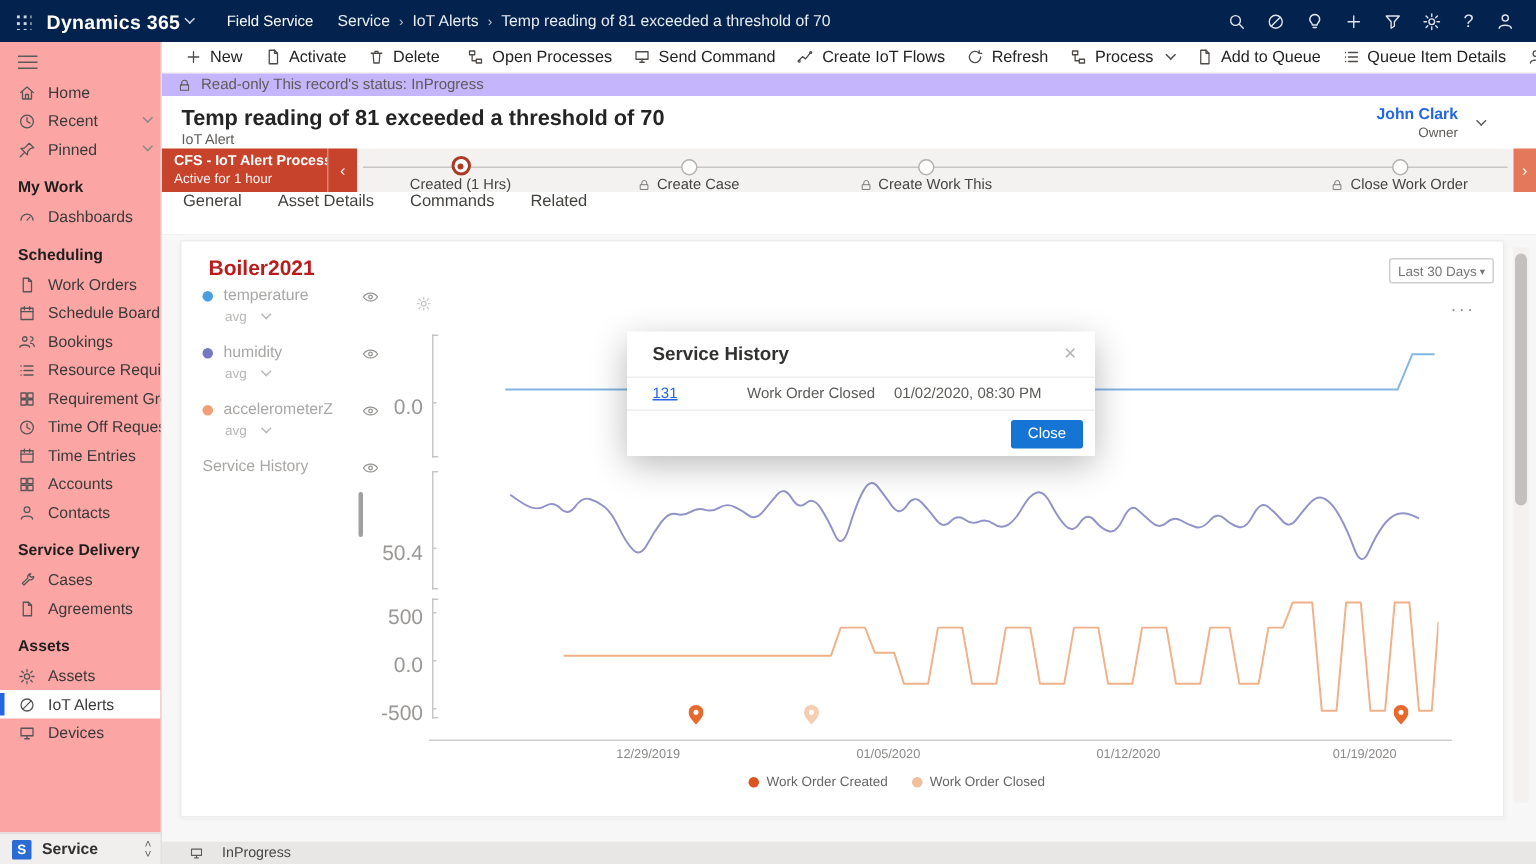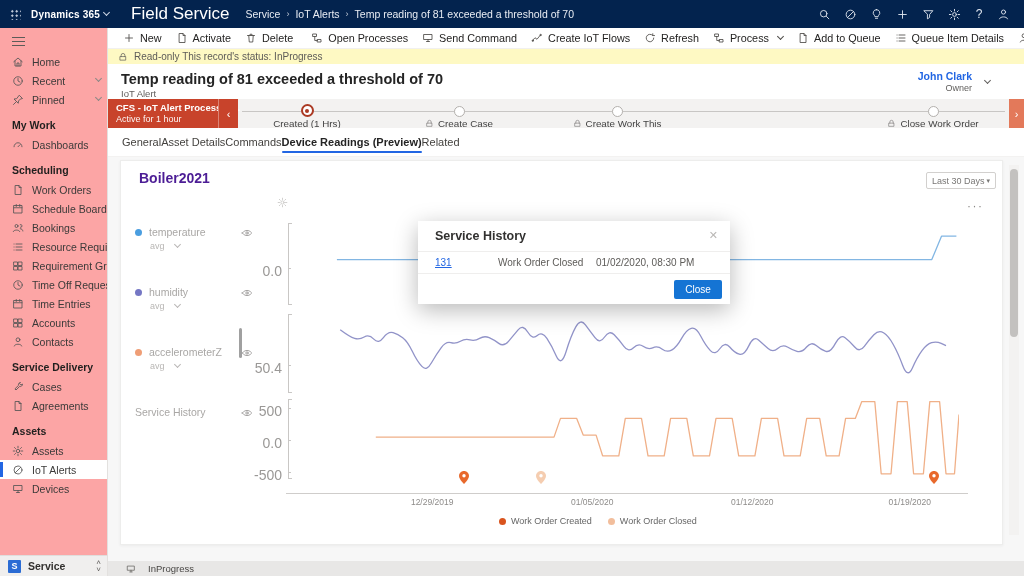--- a/index.html
+++ b/index.html
@@ -4,22 +4,22 @@
 <style>
   html,body{margin:0;padding:0;width:1024px;height:576px;overflow:hidden;
     font-family:"Liberation Sans","DejaVu Sans",sans-serif;background:#fff;position:relative;
     -webkit-font-smoothing:antialiased;}
   *{box-sizing:border-box;}
   svg.ic{stroke:currentColor;fill:none;stroke-width:1.7;stroke-linecap:round;stroke-linejoin:round;display:block;}
   .cv{display:inline-block;width:5px;height:5px;border-right:1.2px solid currentColor;border-bottom:1.2px solid currentColor;transform:rotate(45deg);margin-left:4px;position:relative;top:-2px;}
   
   #topbar{position:absolute;left:0;top:0;width:1024px;height:28px;background:#03234e;color:#fff;display:flex;align-items:center;}
   .waffle{width:11px;height:11px;margin:0 10px 0 10px;background:radial-gradient(#cfd8e6 1px,transparent 1.2px) 0 0/4.5px 4.5px;}
-  #app-name{font-size:10px;font-weight:bold;letter-spacing:.2px;}
-  #env-name{font-size:17px;margin-left:22px;}
+  #app-name{font-size:13px;font-weight:bold;letter-spacing:.2px;}
+  #env-name{font-size:10px;margin-left:22px;}
   #crumbs{font-size:10.5px;margin-left:16px;display:flex;align-items:center;gap:6px;color:#e8ecf3;}
   #crumbs .sep{font-size:9px;opacity:.8;}
   #topbar-icons{margin-left:auto;display:flex;align-items:center;gap:13px;padding-right:14px;color:#dfe5ee;}
   #topbar-icons .tbi{width:13px;height:13px;}
   #topbar-icons .qm{font-size:12px;line-height:13px;width:10px;text-align:center;}
   
   #sidebar{position:absolute;left:0;top:28px;width:108px;bottom:21px;background:#fca5a5;border-right:1px solid #e3e1df;overflow:hidden;}
   .hamb{width:13px;height:9px;border-top:1.4px solid #5d5b58;border-bottom:1.4px solid #5d5b58;position:relative;margin:9px 0 6px 12px;}
   .hamb:after{content:"";position:absolute;left:0;top:2.8px;width:13px;height:1.4px;background:#5d5b58;}
   .sb-item{display:flex;align-items:center;height:19px;padding:0 6px 0 12px;font-size:10.5px;color:#3b3a39;cursor:default;position:relative;white-space:nowrap;}
@@ -31,21 +31,21 @@
   #sb-footer{position:absolute;left:0;bottom:0;width:108px;height:21px;background:#f0efee;border-top:1px solid #e0dedc;border-right:1px solid #e3e1df;display:flex;align-items:center;padding:0 6px 0 8px;}
   #sb-tile{width:13px;height:13px;background:#2b6cd4;color:#fff;font-size:9px;font-weight:bold;display:flex;align-items:center;justify-content:center;border-radius:1px;}
   #sb-area{font-size:10.5px;font-weight:bold;color:#32302e;margin-left:7px;}
   #sb-updown{margin-left:auto;color:#605e5c;font-size:8px;line-height:7px;text-align:center;}
   
   #main{position:absolute;left:108px;top:28px;right:0;bottom:0;}
   #cmdbar{position:absolute;left:0;top:0;right:0;height:21px;background:#fff;display:flex;align-items:center;padding-left:8px;border-bottom:1px solid #f1f0ef;overflow:hidden;}
   .cmd{display:flex;align-items:center;gap:5px;padding:0 7px;font-size:10.8px;color:#242322;white-space:nowrap;}
   .cmd .cic{width:12px;height:12px;color:#4d4a47;}
   .cmd-div{width:1px;height:13px;background:#e1dfdd;margin:0 2px;}
-  #banner{position:absolute;left:0;top:21px;right:0;height:15px;background:#fef9c3;display:flex;align-items:center;padding-left:10px;color:#5d5b58;font-size:10px;gap:6px;}
+  #banner{position:absolute;left:0;top:21px;right:0;height:15px;background:#c4b5fd;display:flex;align-items:center;padding-left:10px;color:#5d5b58;font-size:10px;gap:6px;}
   #banner .bic{width:10px;height:10px;color:#5d5b58;}
   #rheader{position:absolute;left:0;top:36px;right:0;height:35px;background:#fff;}
   #rtitle{position:absolute;left:13px;top:7px;font-size:14.5px;font-weight:bold;color:#242424;}
   #rsub{position:absolute;left:13px;top:24px;font-size:9.5px;color:#605e5c;}
   #owner{position:absolute;right:52px;top:6px;text-align:right;}
   #owner-name{font-size:10.5px;font-weight:bold;color:#2266E3;}
   #owner-role{font-size:9px;color:#605e5c;margin-top:1px;}
   #owner-cv{position:absolute;right:34px;top:14px;color:#605e5c;}
   
   #bpf{position:absolute;left:0;top:71px;right:0;height:29px;background:#f3f2f1;}
@@ -56,35 +56,35 @@
   #bpf-strip{position:absolute;left:130px;right:15px;top:0;bottom:0;}
   #bpf-line{position:absolute;left:4px;right:4px;top:12px;height:1px;background:#c8c6c4;}
   .stage{position:absolute;top:0;width:150px;margin-left:-75px;text-align:left;}
   .stage .ring{width:11px;height:11px;border-radius:50%;background:#fff;border:1.4px solid #b3b0ad;margin:7px auto 0;}
   .stage.active .ring{width:13px;height:13px;border:2px solid #ab3a24;margin-top:5px;position:relative;}
   .stage.active .ring:after{content:"";position:absolute;left:2.5px;top:2.5px;width:4px;height:4px;border-radius:50%;background:#ab3a24;}
   .stage .slbl{font-size:9.8px;color:#444;margin-top:1px;display:flex;align-items:center;justify-content:center;gap:4px;white-space:nowrap;}
   .stage .lk{width:9px;height:9px;color:#7a7877;}
   #bpf-next{position:absolute;right:0;top:0;width:15px;height:29px;background:#e3795a;color:#fff;display:flex;align-items:center;justify-content:center;font-size:11px;}
   
-  #tabs{position:absolute;left:0;top:100px;right:0;height:29px;background:#fff;display:flex;align-items:flex-end;padding:0 0 0 14px;border-bottom:1px solid #f3f2f1;}
+  #tabs{position:absolute;left:0;top:100px;right:0;height:29px;background:#fff;display:flex;align-items:flex-start;gap:24px;padding:0 0 0 14px;border-bottom:1px solid #f3f2f1;}
   .tab{font-size:11px;color:#44423f;padding-bottom:8px;position:relative;white-space:nowrap;}
   .tab.active{font-weight:bold;color:#242424;}
   .tab.active:after{content:"";position:absolute;left:0;right:0;bottom:3px;height:2px;background:#2266E3;border-radius:2px;}
   
   #content{position:absolute;left:0;top:129px;right:0;bottom:15px;background:#f7f7f7;}
   #card{position:absolute;left:12px;top:3px;width:883px;height:385px;background:#fff;border:1px solid #ededec;box-shadow:0 1px 3px rgba(0,0,0,.05);}
-  #card-title{position:absolute;left:18px;top:9px;font-size:14px;font-weight:bold;color:#4c1d95;}
+  #card-title{position:absolute;left:18px;top:9px;font-size:14px;font-weight:bold;color:#b91c1c;}
   #range-select{position:absolute;left:805px;top:11px;width:70px;height:17px;border:1px solid #d2d0ce;border-radius:2px;display:flex;align-items:center;justify-content:space-between;padding:0 5px;font-size:9px;color:#797775;background:#fff;}
   #panel-dots{position:absolute;left:846px;top:38px;color:#8a8886;font-size:12px;letter-spacing:1.5px;}
   #gear-mini{position:absolute;left:156px;top:36px;width:11px;height:11px;color:#c4c2c0;}
   
   #series-list{position:absolute;left:14px;top:30px;width:140px;}
   .srow{position:relative;margin-bottom:13px;}
-  .srow .nm{display:flex;align-items:center;gap:7px;font-size:10.5px;color:#a9a7a5;margin-top:35px;}
+  .srow .nm{display:flex;align-items:center;gap:7px;font-size:10.5px;color:#a9a7a5;}
   .srow .dot{width:7px;height:7px;border-radius:50%;flex:0 0 auto;}
   .srow .agg{font-size:9px;color:#b9b7b5;margin:3px 0 0 15px;display:flex;align-items:center;gap:6px;}
   .srow .eye{position:absolute;right:22px;top:1px;width:12px;height:12px;color:#979593;}
   .srow.plain .nm{color:#a9a7a5;}
   #series-scroll{position:absolute;left:118px;top:167px;width:3px;height:30px;background:#a0a0a0;border-radius:2px;}
   
   .band{position:absolute;left:190px;width:648px;}
   .baxis{position:absolute;left:-23px;top:0;bottom:0;width:4px;border-left:1px solid #c9c7c5;border-top:1px solid #c9c7c5;border-bottom:1px solid #c9c7c5;}
   .baxis i{position:absolute;left:-1px;width:3px;height:1px;background:#c9c7c5;}
   .ylabels{position:absolute;left:-70px;top:0;bottom:0;width:44px;}
@@ -527,21 +527,20 @@
           </div>
         </div>
       </div>
     <div id="bpf-next">›</div>
   </div>
 
   <div id="tabs">
       <div class="tab">General</div>
       <div class="tab">Asset Details</div>
       <div class="tab">Commands</div>
-      <div class="tab active">Device Readings (Preview)</div>
       <div class="tab">Related</div>
     </div>
 
   <div id="content">
     <div id="card">
       <div id="card-title">Boiler2021</div>
       <div id="range-select">
         <span>Last 30 Days</span>
         <span style="font-size:7px;color:#797775">▾</span>
       </div>

